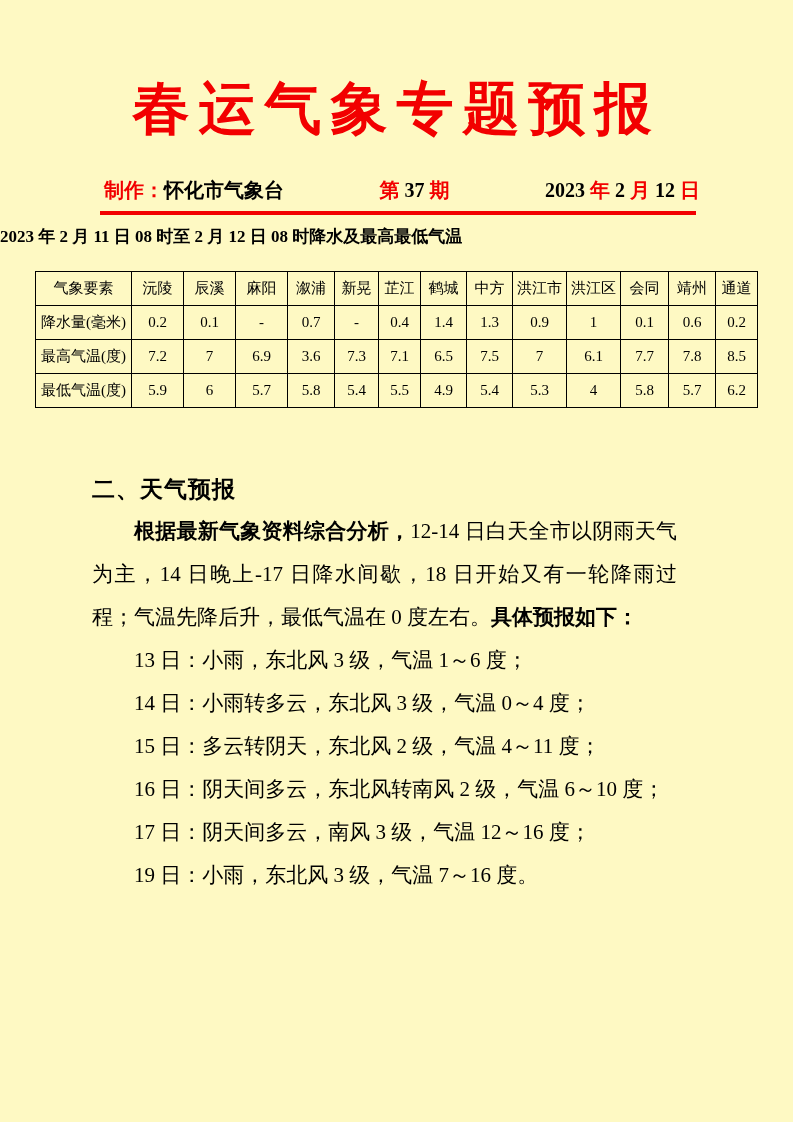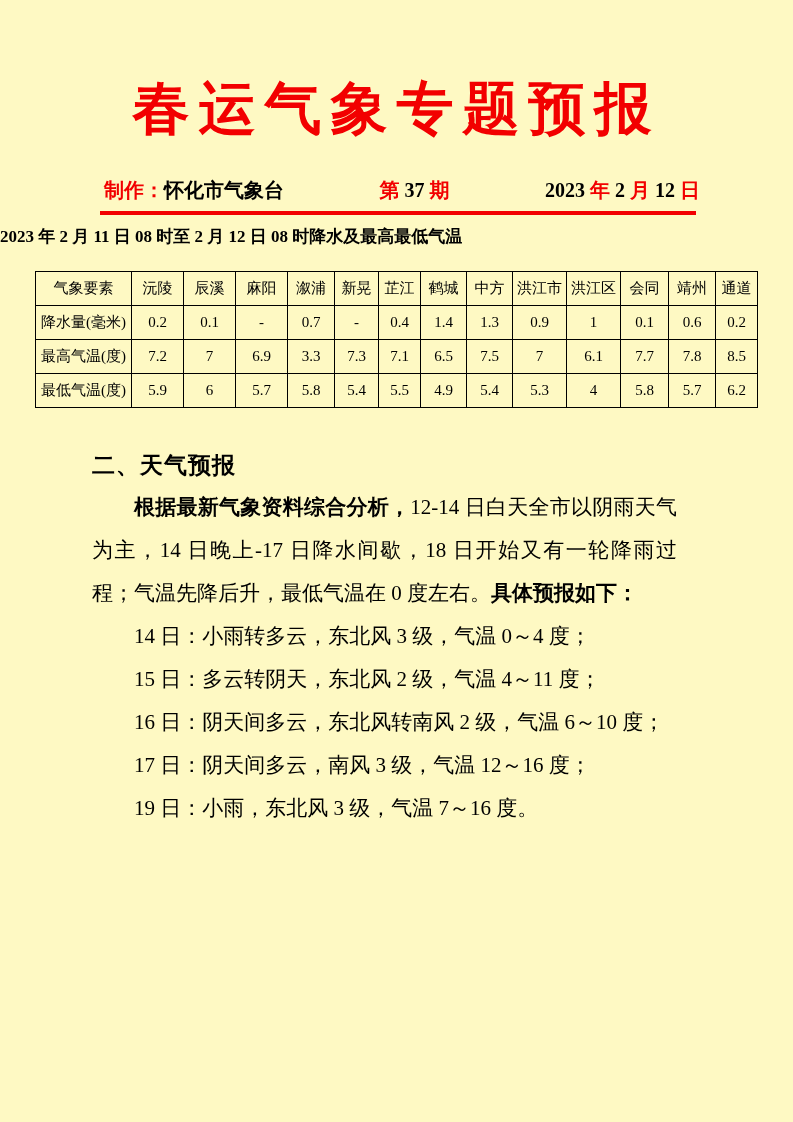--- a/index.html
+++ b/index.html
@@ -43,21 +43,21 @@
     background: #f20000;
     margin: 7px 97px 0 100px;
   }
   .section-heading {
     margin: 15px 0 0 92px;
     font-size: 23px;
     font-weight: 700;
     letter-spacing: 1px;
     line-height: 1.2;
   }
-  .section-heading.second { margin-top: 44px; }
+  .section-heading.second { margin-top: 68px; }
   .table-title {
     margin: 10px 0 6px 0;
     text-align: left;
     font-size: 17px;
     font-weight: 700;
   }
   table.weather {
     border-collapse: collapse;
     table-layout: fixed;
     width: 722px;
@@ -155,21 +155,21 @@
       <td>1</td>
       <td>0.1</td>
       <td>0.6</td>
       <td>0.2</td>
     </tr>
     <tr>
       <td>最高气温(度)</td>
       <td>7.2</td>
       <td>7</td>
       <td>6.9</td>
-      <td>3.3</td>
+      <td>3.6</td>
       <td>7.3</td>
       <td>7.1</td>
       <td>6.5</td>
       <td>7.5</td>
       <td>7</td>
       <td>6.1</td>
       <td>7.7</td>
       <td>7.8</td>
       <td>8.5</td>
     </tr>
@@ -189,19 +189,20 @@
       <td>5.7</td>
       <td>6.2</td>
     </tr>
   </tbody>
     </table>
 
   <h2 class="section-heading second">二、天气预报</h2>
 
   <p class="body-par first"><span class="bold">根据最新气象资料综合分析，</span><span>12-14 日白天全市以阴雨天气为主，14 日晚上-17 日降水间歇，18 日开始又有一轮降雨过程；气温先降后升，最低气温在 0 度左右。</span><span class="bold">具体预报如下：</span></p>
 
+  <p class="body-par">13 日：小雨，东北风 3 级，气温 1～6 度；</p>
   <p class="body-par">14 日：小雨转多云，东北风 3 级，气温 0～4 度；</p>
   <p class="body-par">15 日：多云转阴天，东北风 2 级，气温 4～11 度；</p>
   <p class="body-par">16 日：阴天间多云，东北风转南风 2 级，气温 6～10 度；</p>
   <p class="body-par">17 日：阴天间多云，南风 3 级，气温 12～16 度；</p>
   <p class="body-par">19 日：小雨，东北风 3 级，气温 7～16 度。</p>
 
 </div>
 
 </body></html>

